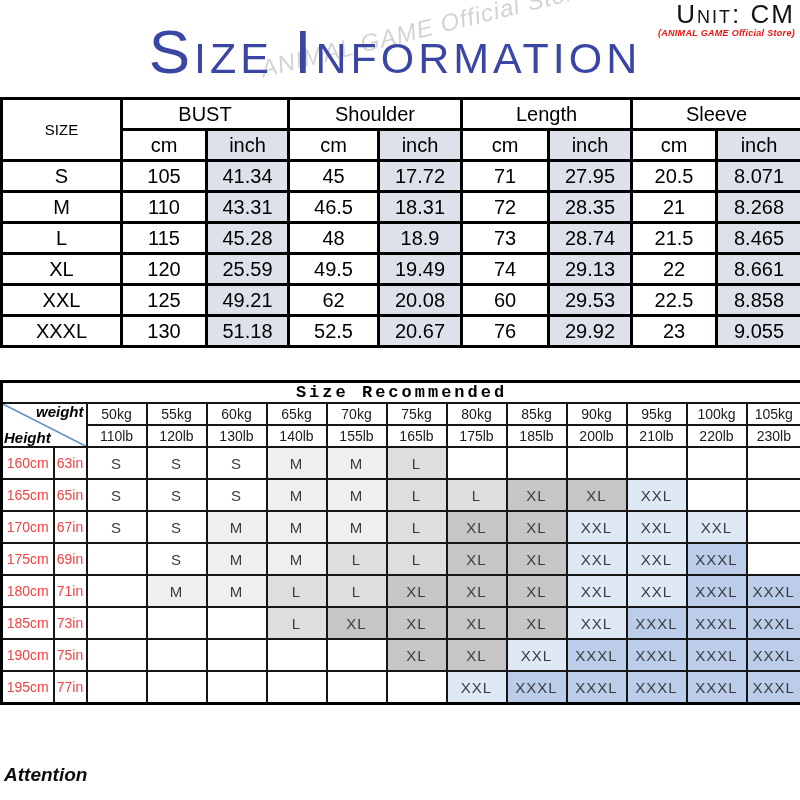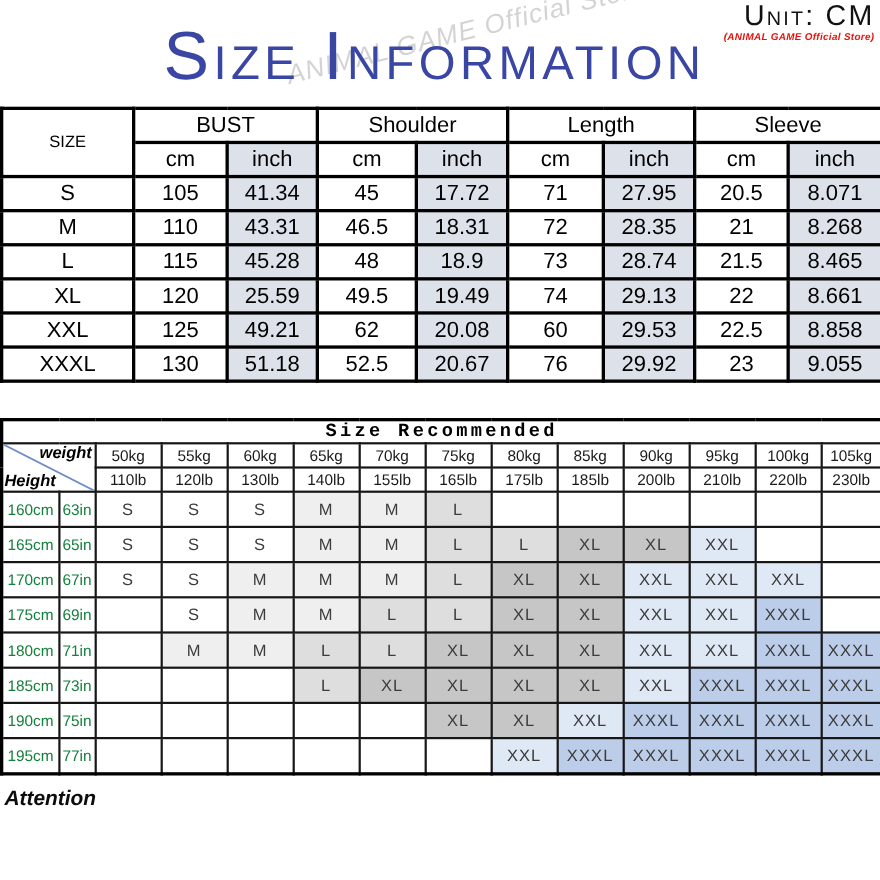--- a/index.html
+++ b/index.html
@@ -24,30 +24,30 @@
   .size-table thead th{font-weight:500;}
   .size-table .corner-size{font-size:15px;}
   .shaded{background:#dde2ea;}
 
   
   .rec-table{position:absolute;top:380px;left:0;width:800px;z-index:1;border:3px solid #000;}
   .rec-table td{border:2px solid #161616;text-align:center;vertical-align:middle;padding:0;}
   .rec-title{height:19px;font-family:"Liberation Mono", monospace;font-size:17px;font-weight:600;
              letter-spacing:3px;}
   .wcell{height:20px;font-size:14px;font-weight:500;color:#1a1a1a;}
-  .hcell{height:30px;font-size:14px;font-weight:500;color:#15803d;}
+  .hcell{height:30px;font-size:14px;font-weight:500;color:#ef4444;}
   .scell{height:30px;font-size:15px;font-weight:500;letter-spacing:1px;color:#3c3c3c;}
   .corner{position:relative;}
   .corner svg{position:absolute;left:0;top:0;width:100%;height:100%;}
   .corner .cw{position:absolute;top:-1px;right:2px;font-style:italic;font-size:15px;font-weight:600;}
   .corner .ch{position:absolute;bottom:0;left:1px;font-style:italic;font-size:15px;font-weight:600;}
 
   
   .attention{position:absolute;top:716px;left:4px;width:792px;z-index:1;font-style:italic;color:#0c0c0c;}
-  .attn-title{font-size:19px;font-weight:600;}
+  .attn-title{font-size:19px;font-weight:600;margin-top:48px;}
   .attn-line{margin-left:40px;margin-top:10px;font-size:16.5px;font-weight:500;letter-spacing:0.2px;}
 </style>
 </head>
 <body>
 
 <div class="page">
 
   <div class="watermark">ANIMAL GAME Official Store</div>
 
   <div class="unit-block">

